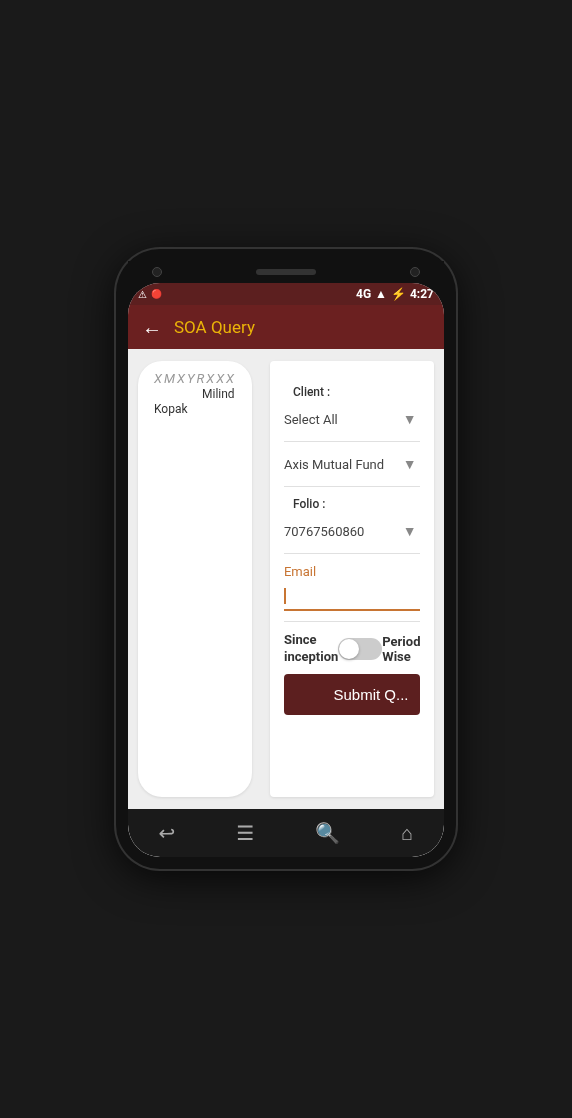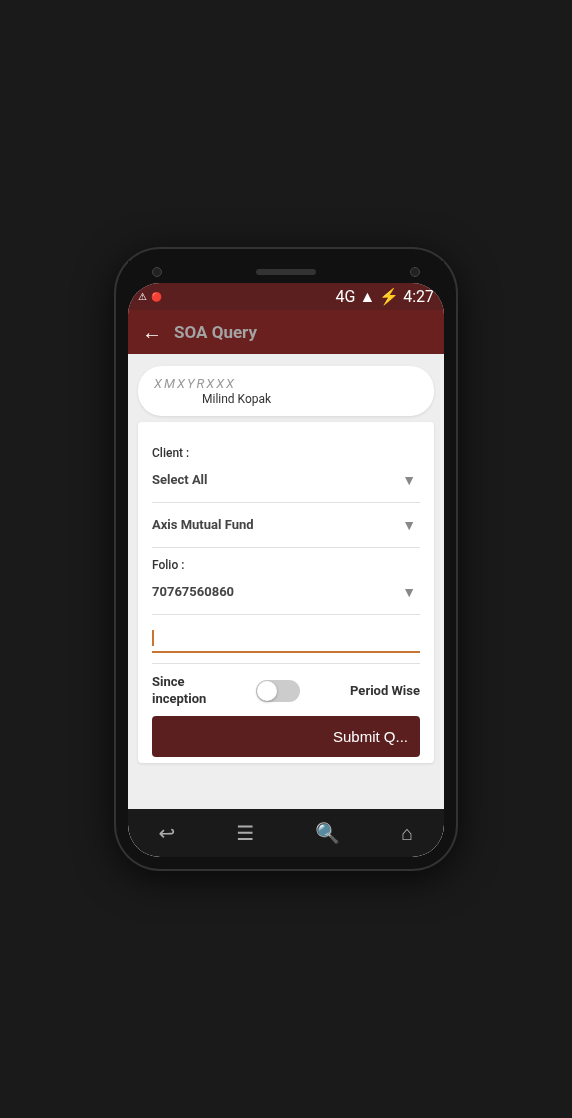--- a/index.html
+++ b/index.html
@@ -72,55 +72,55 @@
     .status-left {
       display: flex;
       gap: 4px;
       align-items: center;
     }
 
     .status-right {
       display: flex;
       align-items: center;
       gap: 4px;
-      font-size: 16px;
-      font-weight: normal;
+      font-size: 12px;
+      font-weight: bold;
     }
 
     
     .app-header {
       background: #6b2020;
       padding: 10px 14px;
       display: flex;
       align-items: center;
       gap: 12px;
       color: white;
     }
 
     .back-arrow {
       font-size: 20px;
       color: white;
       cursor: pointer;
     }
 
     .header-title {
       font-size: 17px;
-      color: #a3a3a3;
-      font-weight: 700;
+      color: #eab308;
+      font-weight: 400;
     }
 
     
     .screen-content {
       flex: 1;
       overflow-y: auto;
       background: #eeeeee;
       padding: 12px 10px;
       display: flex;
-      flex-direction: column;
-      gap: 6px;
+      flex-direction: row;
+      gap: 18px;
     }
 
     
     .search-pill {
       background: white;
       border-radius: 24px;
       padding: 10px 16px;
       font-size: 13px;
       color: #333;
       box-shadow: 0 1px 3px rgba(0,0,0,0.1);
@@ -145,29 +145,29 @@
 
     .field-group:last-child {
       border-bottom: none;
     }
 
     .field-label {
       font-size: 12px;
       color: #333;
       margin-bottom: 8px;
       font-weight: 500;
+      margin-left: 9px;
     }
 
     .field-select {
       display: flex;
       justify-content: space-between;
-      align-items: flex-start;
+      align-items: flex-end;
       padding: 4px 4px 4px 0;
       cursor: pointer;
-      font-weight: bold;
     }
 
     .field-select-value {
       font-size: 13px;
       color: #444;
     }
 
     .dropdown-arrow {
       color: #888;
       font-size: 14px;
@@ -331,20 +331,21 @@
 
         <div class="field-group">
           <div class="field-label">Folio :</div>
           <div class="field-select">
             <span class="field-select-value">70767560860</span>
             <span class="dropdown-arrow">▼</span>
           </div>
         </div>
 
         <div class="field-group">
+          <div class="email-label">Email</div>
           <div class="email-input-line">
             <span class="cursor-blink"></span>
           </div>
         </div>
 
         <div class="toggle-row">
           <span class="toggle-label-left" style="white-space: pre-line;">Since
 inception</span>
           <div class="toggle-switch">
             <div class="toggle-knob"></div>

